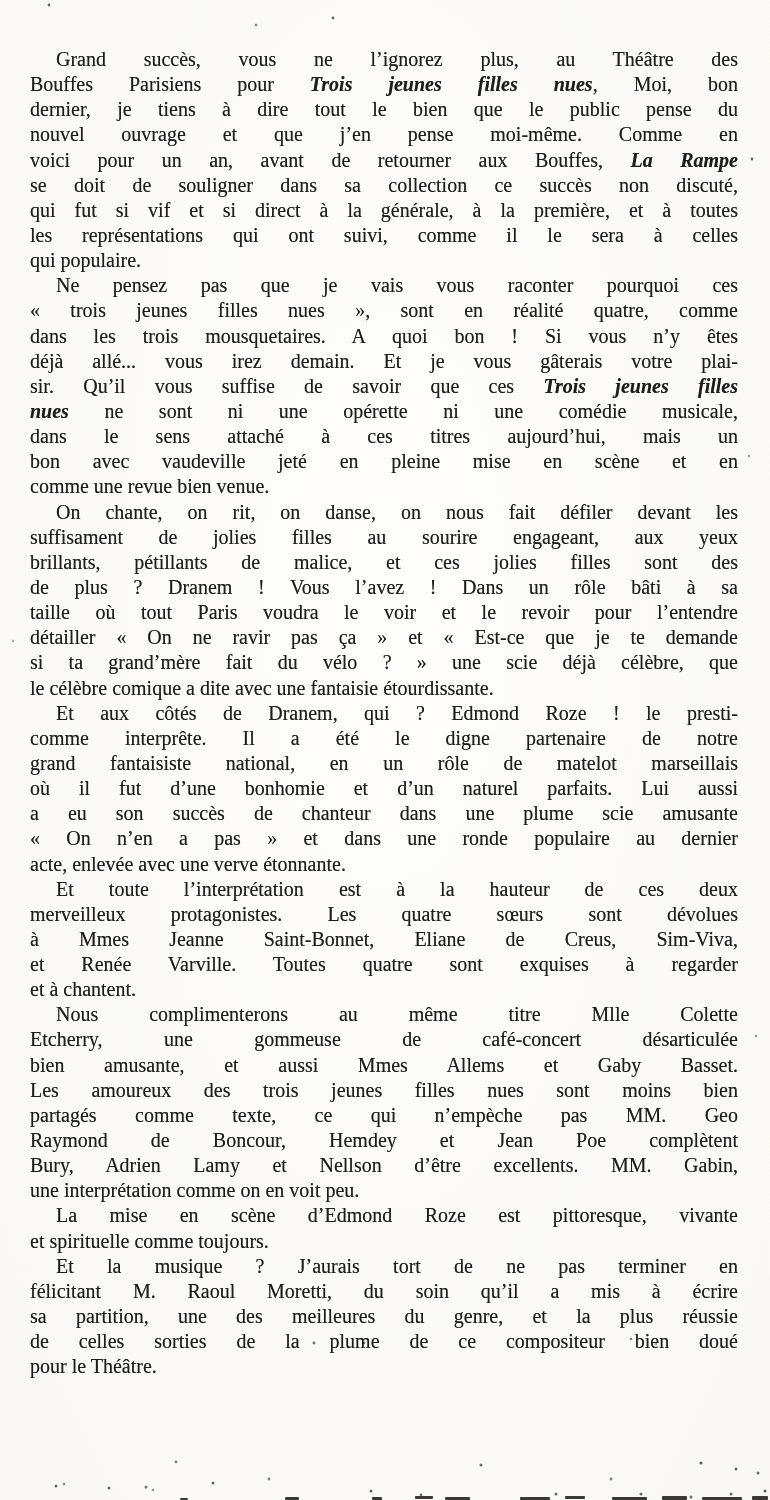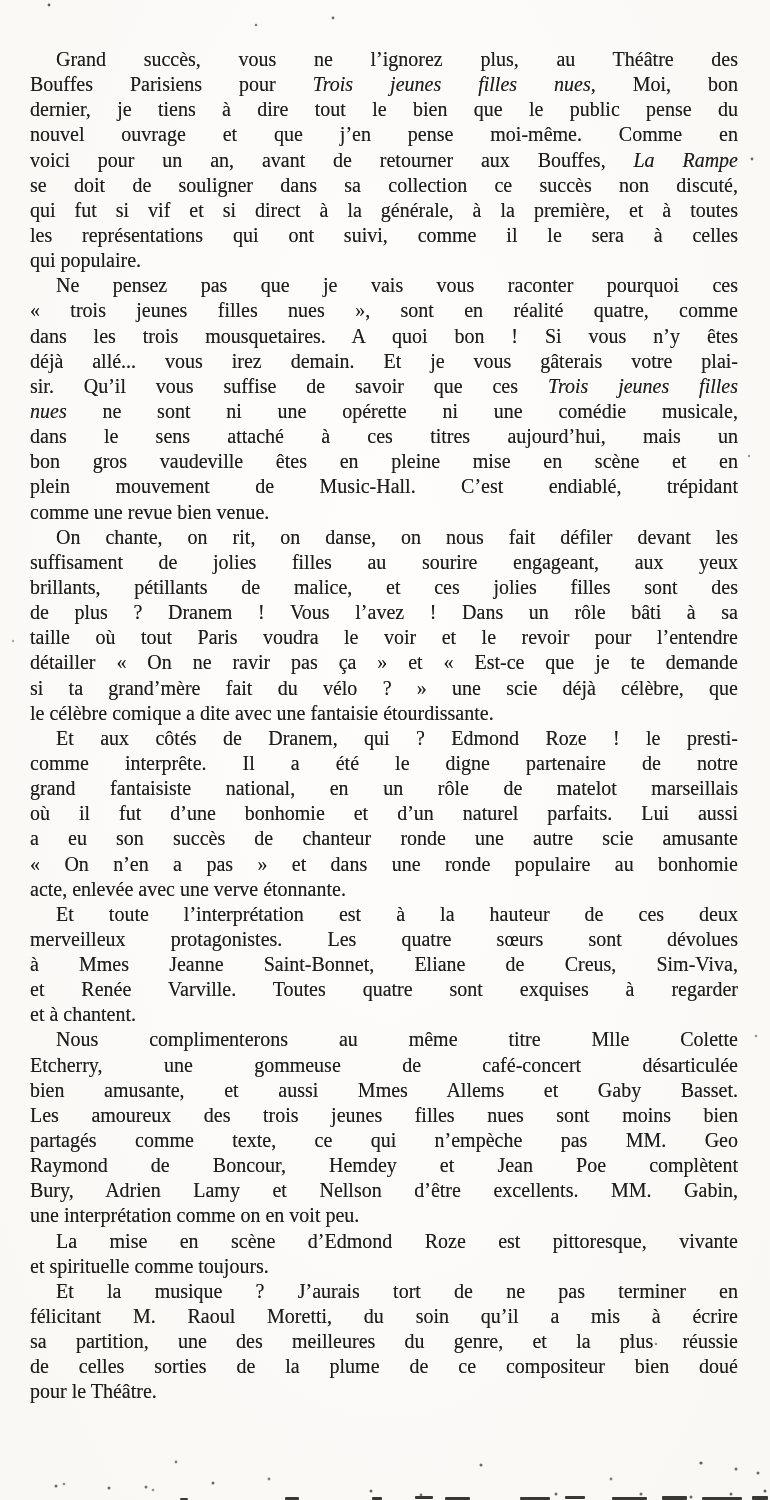--- a/index.html
+++ b/index.html
@@ -34,21 +34,21 @@
   }
   .para { margin: 0; }
   .line {
     text-align: justify;
     text-align-last: justify;
     height: 25.15px;
     overflow: visible;
   }
   .line.first { text-indent: 26px; }
   .line.last { text-align-last: left; }
-  .line i { font-style: italic; }
+  .line i { font-style: italic; font-weight: bold; }
   
   .specks {
     position: absolute;
     left: 0; top: 0;
     width: 2px; height: 2px;
     border-radius: 50%;
     background: transparent;
     box-shadow:
       48px 4px 0 0.4px rgba(45,45,45,0.75),
       255px 24px 0 0.3px rgba(45,45,45,0.6),
@@ -119,41 +119,40 @@
         <div class="line last"><span>qui populaire.</span></div>
       </div>
       <div class="para">
         <div class="line first"><span>Ne pensez pas que je vais vous raconter pourquoi ces</span></div>
         <div class="line"><span>« trois jeunes filles nues », sont en réalité quatre, comme</span></div>
         <div class="line"><span>dans les trois mousquetaires. A quoi bon ! Si vous n’y êtes</span></div>
         <div class="line"><span>déjà allé... vous irez demain. Et je vous gâterais votre plai-</span></div>
         <div class="line"><span>sir. Qu’il vous suffise de savoir que ces </span><i>Trois jeunes filles</i></div>
         <div class="line"><i>nues</i><span> ne sont ni une opérette ni une comédie musicale,</span></div>
         <div class="line"><span>dans le sens attaché à ces titres aujourd’hui, mais un</span></div>
-        <div class="line"><span>bon gros vaudeville êtes en pleine mise en scène et en</span></div>
-        <div class="line"><span>plein mouvement de Music-Hall. C’est endiablé, trépidant</span></div>
+        <div class="line"><span>bon avec vaudeville jeté en pleine mise en scène et en</span></div>
         <div class="line last"><span>comme une revue bien venue.</span></div>
       </div>
       <div class="para">
         <div class="line first"><span>On chante, on rit, on danse, on nous fait défiler devant les</span></div>
         <div class="line"><span>suffisament de jolies filles au sourire engageant, aux yeux</span></div>
         <div class="line"><span>brillants, pétillants de malice, et ces jolies filles sont des</span></div>
         <div class="line"><span>de plus ? Dranem ! Vous l’avez ! Dans un rôle bâti à sa</span></div>
         <div class="line"><span>taille où tout Paris voudra le voir et le revoir pour l’entendre</span></div>
         <div class="line"><span>détailler « On ne ravir pas ça » et « Est-ce que je te demande</span></div>
         <div class="line"><span>si ta grand’mère fait du vélo ? » une scie déjà célèbre, que</span></div>
         <div class="line last"><span>le célèbre comique a dite avec une fantaisie étourdissante.</span></div>
       </div>
       <div class="para">
         <div class="line first"><span>Et aux côtés de Dranem, qui ? Edmond Roze ! le presti-</span></div>
         <div class="line"><span>comme interprête. Il a été le digne partenaire de notre</span></div>
         <div class="line"><span>grand fantaisiste national, en un rôle de matelot marseillais</span></div>
         <div class="line"><span>où il fut d’une bonhomie et d’un naturel parfaits. Lui aussi</span></div>
-        <div class="line"><span>a eu son succès de chanteur ronde une autre scie amusante</span></div>
-        <div class="line"><span>« On n’en a pas » et dans une ronde populaire au bonhomie</span></div>
+        <div class="line"><span>a eu son succès de chanteur dans une plume scie amusante</span></div>
+        <div class="line"><span>« On n’en a pas » et dans une ronde populaire au dernier</span></div>
         <div class="line last"><span>acte, enlevée avec une verve étonnante.</span></div>
       </div>
       <div class="para">
         <div class="line first"><span>Et toute l’interprétation est à la hauteur de ces deux</span></div>
         <div class="line"><span>merveilleux protagonistes. Les quatre sœurs sont dévolues</span></div>
         <div class="line"><span>à Mmes Jeanne Saint-Bonnet, Eliane de Creus, Sim-Viva,</span></div>
         <div class="line"><span>et Renée Varville. Toutes quatre sont exquises à regarder</span></div>
         <div class="line last"><span>et à chantent.</span></div>
       </div>
       <div class="para">

